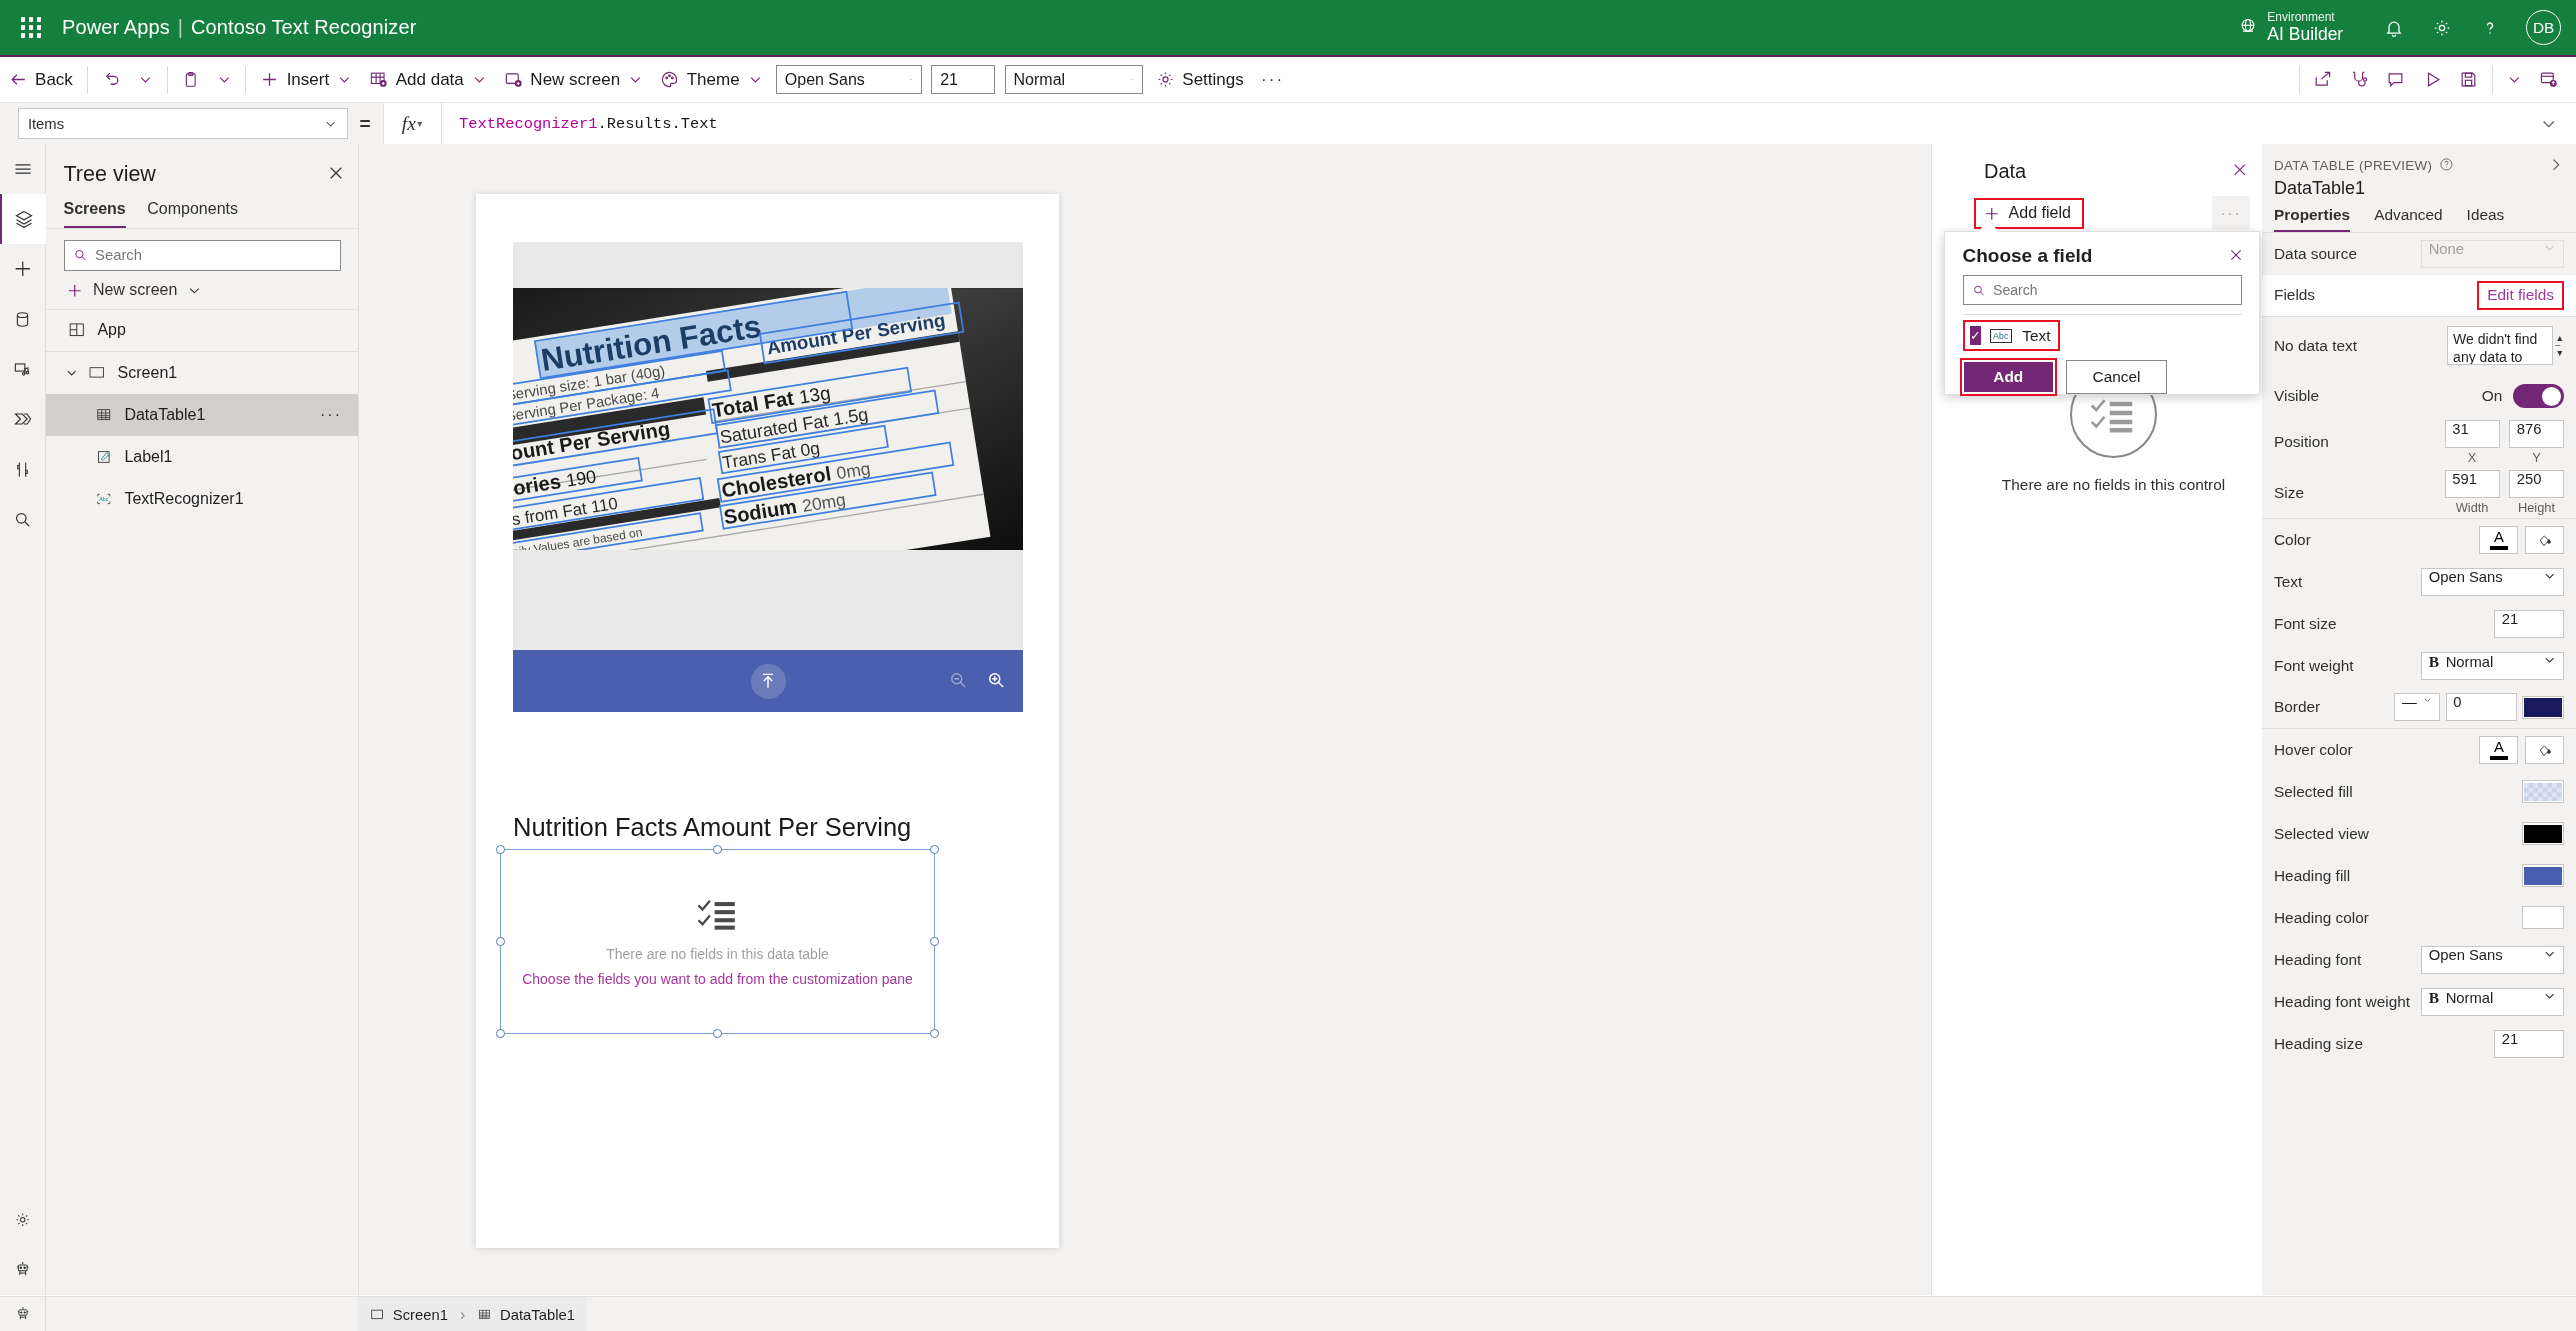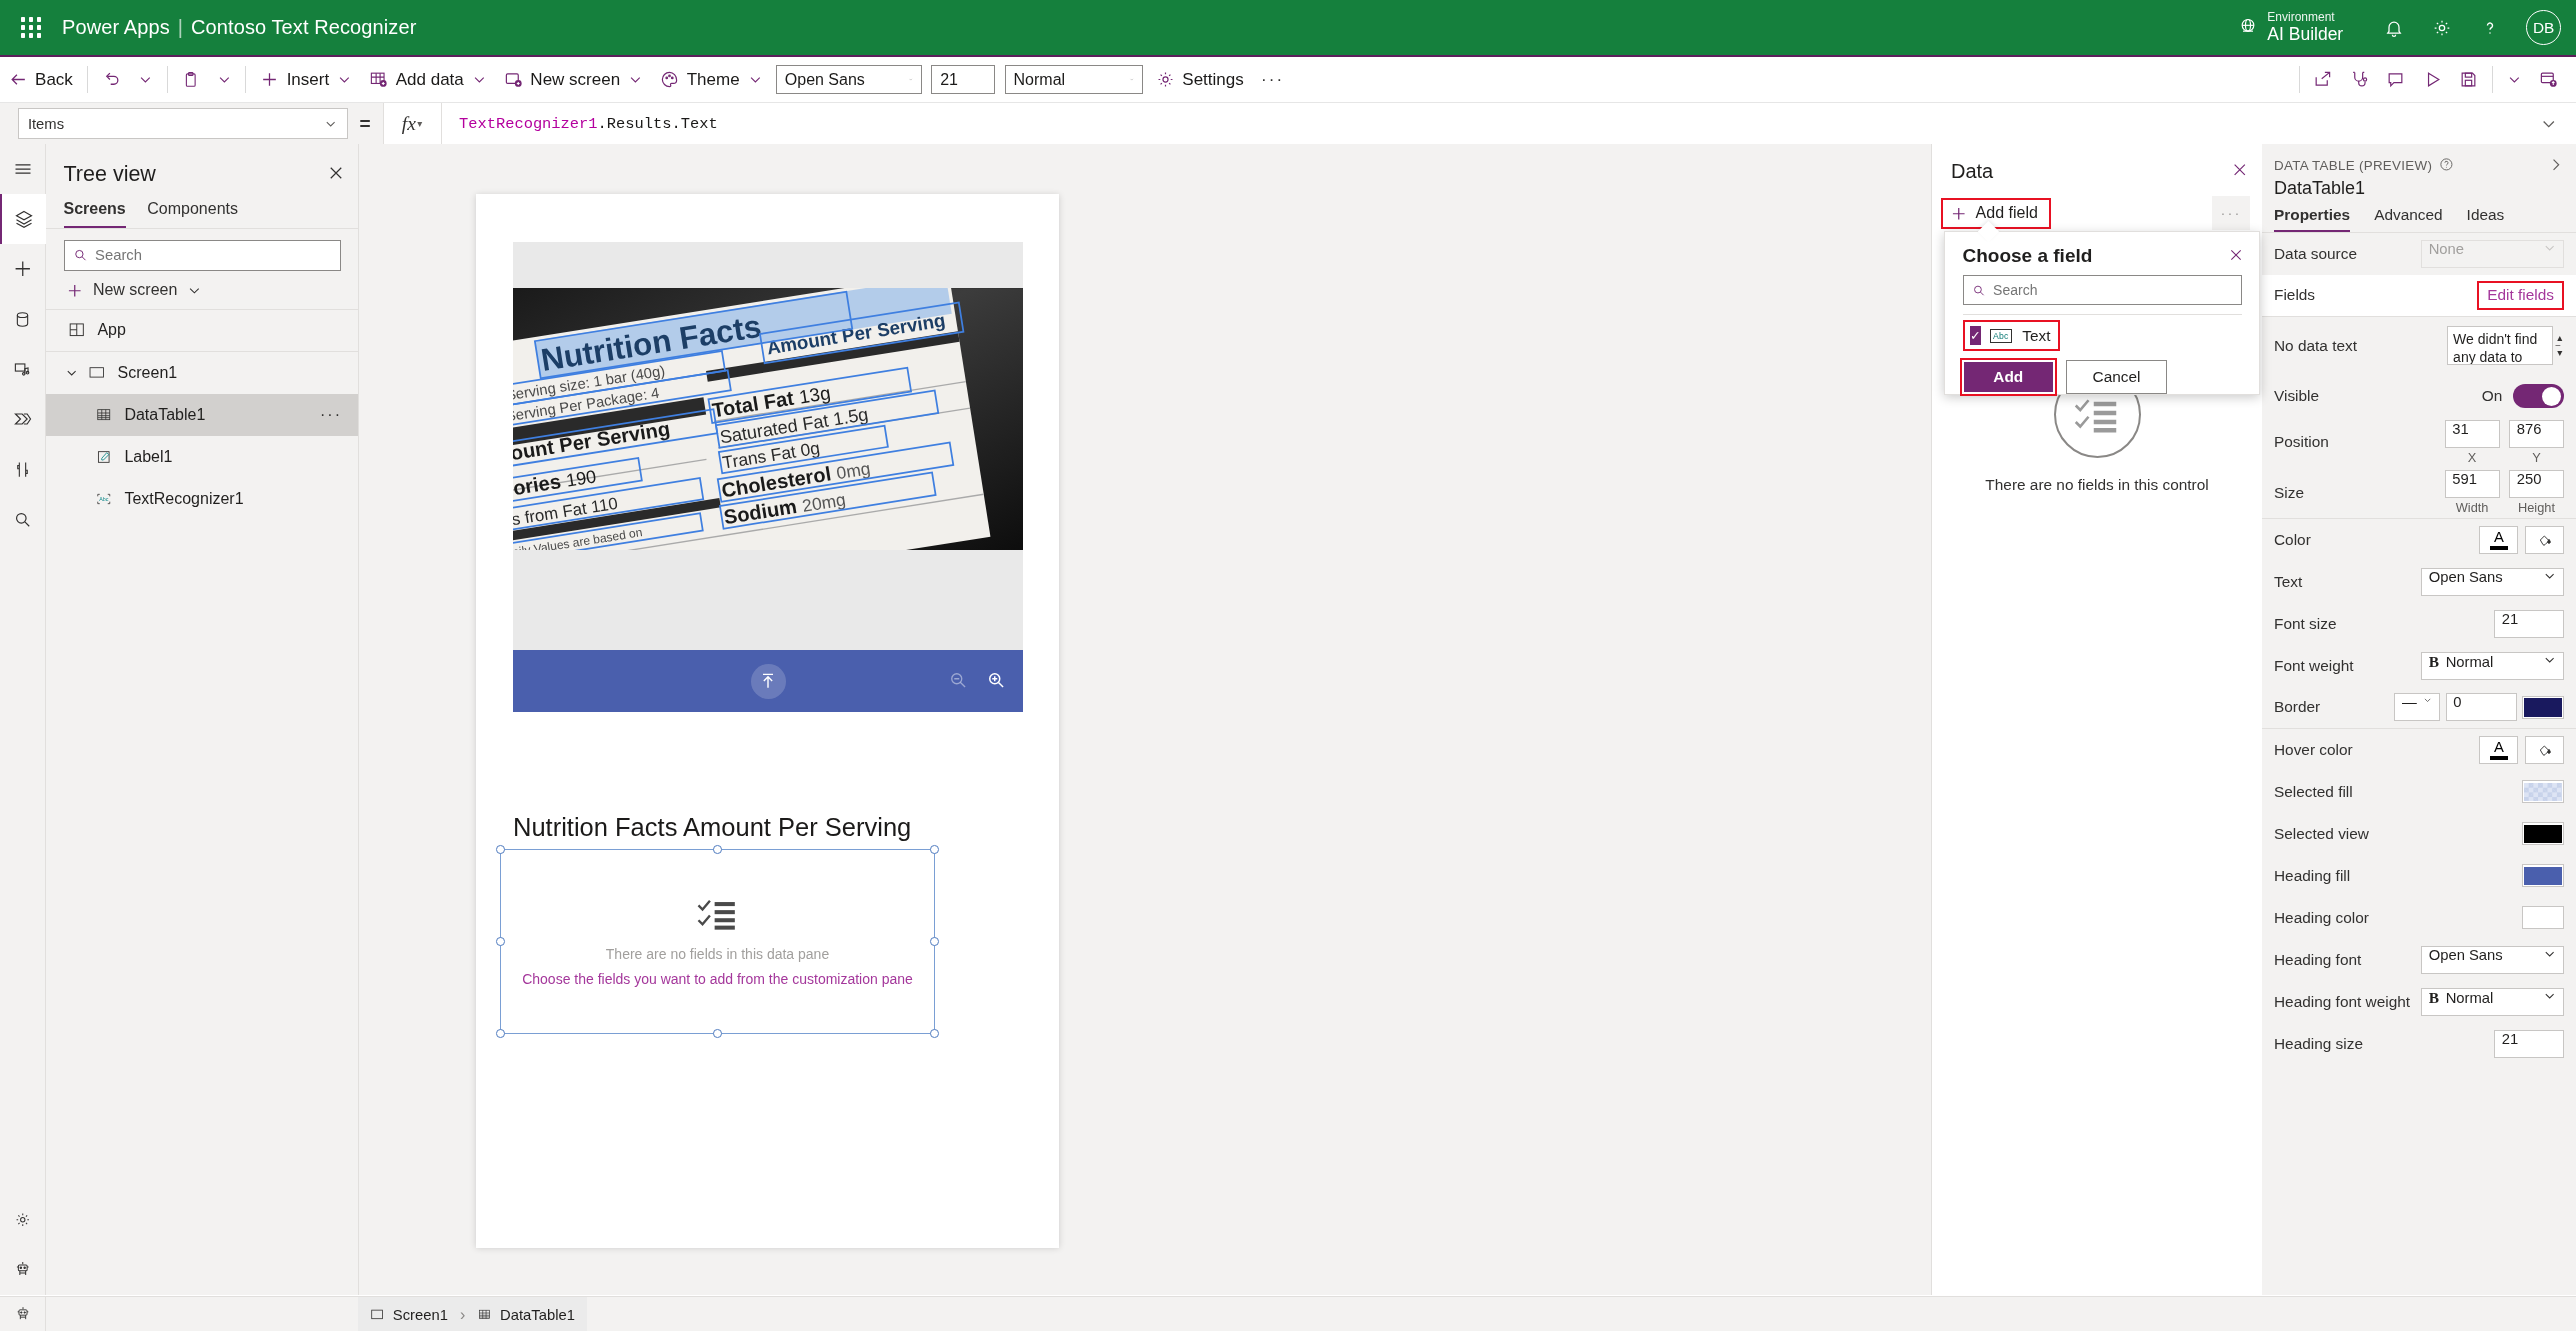--- a/index.html
+++ b/index.html
@@ -142,21 +142,21 @@
     position:absolute; left:0; bottom:0; width:510px; height:62px; background:#4a5fad;
     display:flex; align-items:center; justify-content:center;
   }
   .upload-btn { width:35px; height:35px; border-radius:50%; background:rgba(255,255,255,.18);
                 display:flex; align-items:center; justify-content:center; }
   .zoom-btns { position:absolute; right:17.5px; display:flex; align-items:center; gap:17.5px; }
 
   
   .datapanel {
     position:absolute; left:1931px; top:144px; width:332px; height:1151px;
-    background:#fff; border-left:0.7px solid #e1dfdd; border-right:0.7px solid #e1dfdd;
+    background:#fff; border-left:0.7px solid #e1dfdd; border-right:0.7px solid #e1dfdd;padding-left:33px;
   }
   .dp-head { display:flex; align-items:center; padding:16px 13.4px 6.7px 19px;}
   .dp-title { font-size:20px; color:#201f1e;}
   .dp-close { margin-left:auto; color:#742774; font-size:19px; cursor:pointer; line-height:1;}
   .dp-addrow { display:flex; align-items:center; padding:0 12px 0 0; margin-top:6.7px; }
   .addfield {
     margin-left:9.4px; display:flex; align-items:center; padding:4.7px 10.7px 4.7px 6.7px;
     border:2.7px solid #e81123; cursor:pointer; background:#fff;
   }
   .addfield .lbl { font-size:16px; color:#201f1e; margin-left:8px; }
@@ -731,21 +731,21 @@
       <div class="dt-wrap">
         <div class="dt-inner">
           <svg width="42" height="35" viewBox="0 0 62 52">
             <path d="M2 14l6 6 11-13" fill="none" stroke="#4a4a4a" stroke-width="3.5"></path>
             <path d="M2 36l6 6 11-13" fill="none" stroke="#4a4a4a" stroke-width="3.5"></path>
             <rect x="26" y="9" width="30" height="6" fill="#4a4a4a"></rect>
             <rect x="26" y="21" width="30" height="6" fill="#4a4a4a"></rect>
             <rect x="26" y="33" width="30" height="6" fill="#4a4a4a"></rect>
             <rect x="26" y="44" width="30" height="6" fill="#4a4a4a"></rect>
           </svg>
-          <div class="dt-msg1">There are no fields in this data pane</div>
+          <div class="dt-msg1">There are no fields in this data table</div>
           <div class="dt-msg2">Choose the fields you want to add from the customization pane</div>
         </div>
         <span class="handle" style="left:-4.7px;top:-4.7px"></span>
         <span class="handle" style="left:50%;margin-left:-4.7px;top:-4.7px"></span>
         <span class="handle" style="right:-4.7px;top:-4.7px"></span>
         <span class="handle" style="left:-4.7px;top:50%;margin-top:-4.7px"></span>
         <span class="handle" style="right:-4.7px;top:50%;margin-top:-4.7px"></span>
         <span class="handle" style="left:-4.7px;bottom:-4.7px"></span>
         <span class="handle" style="left:50%;margin-left:-4.7px;bottom:-4.7px"></span>
         <span class="handle" style="right:-4.7px;bottom:-4.7px"></span>

